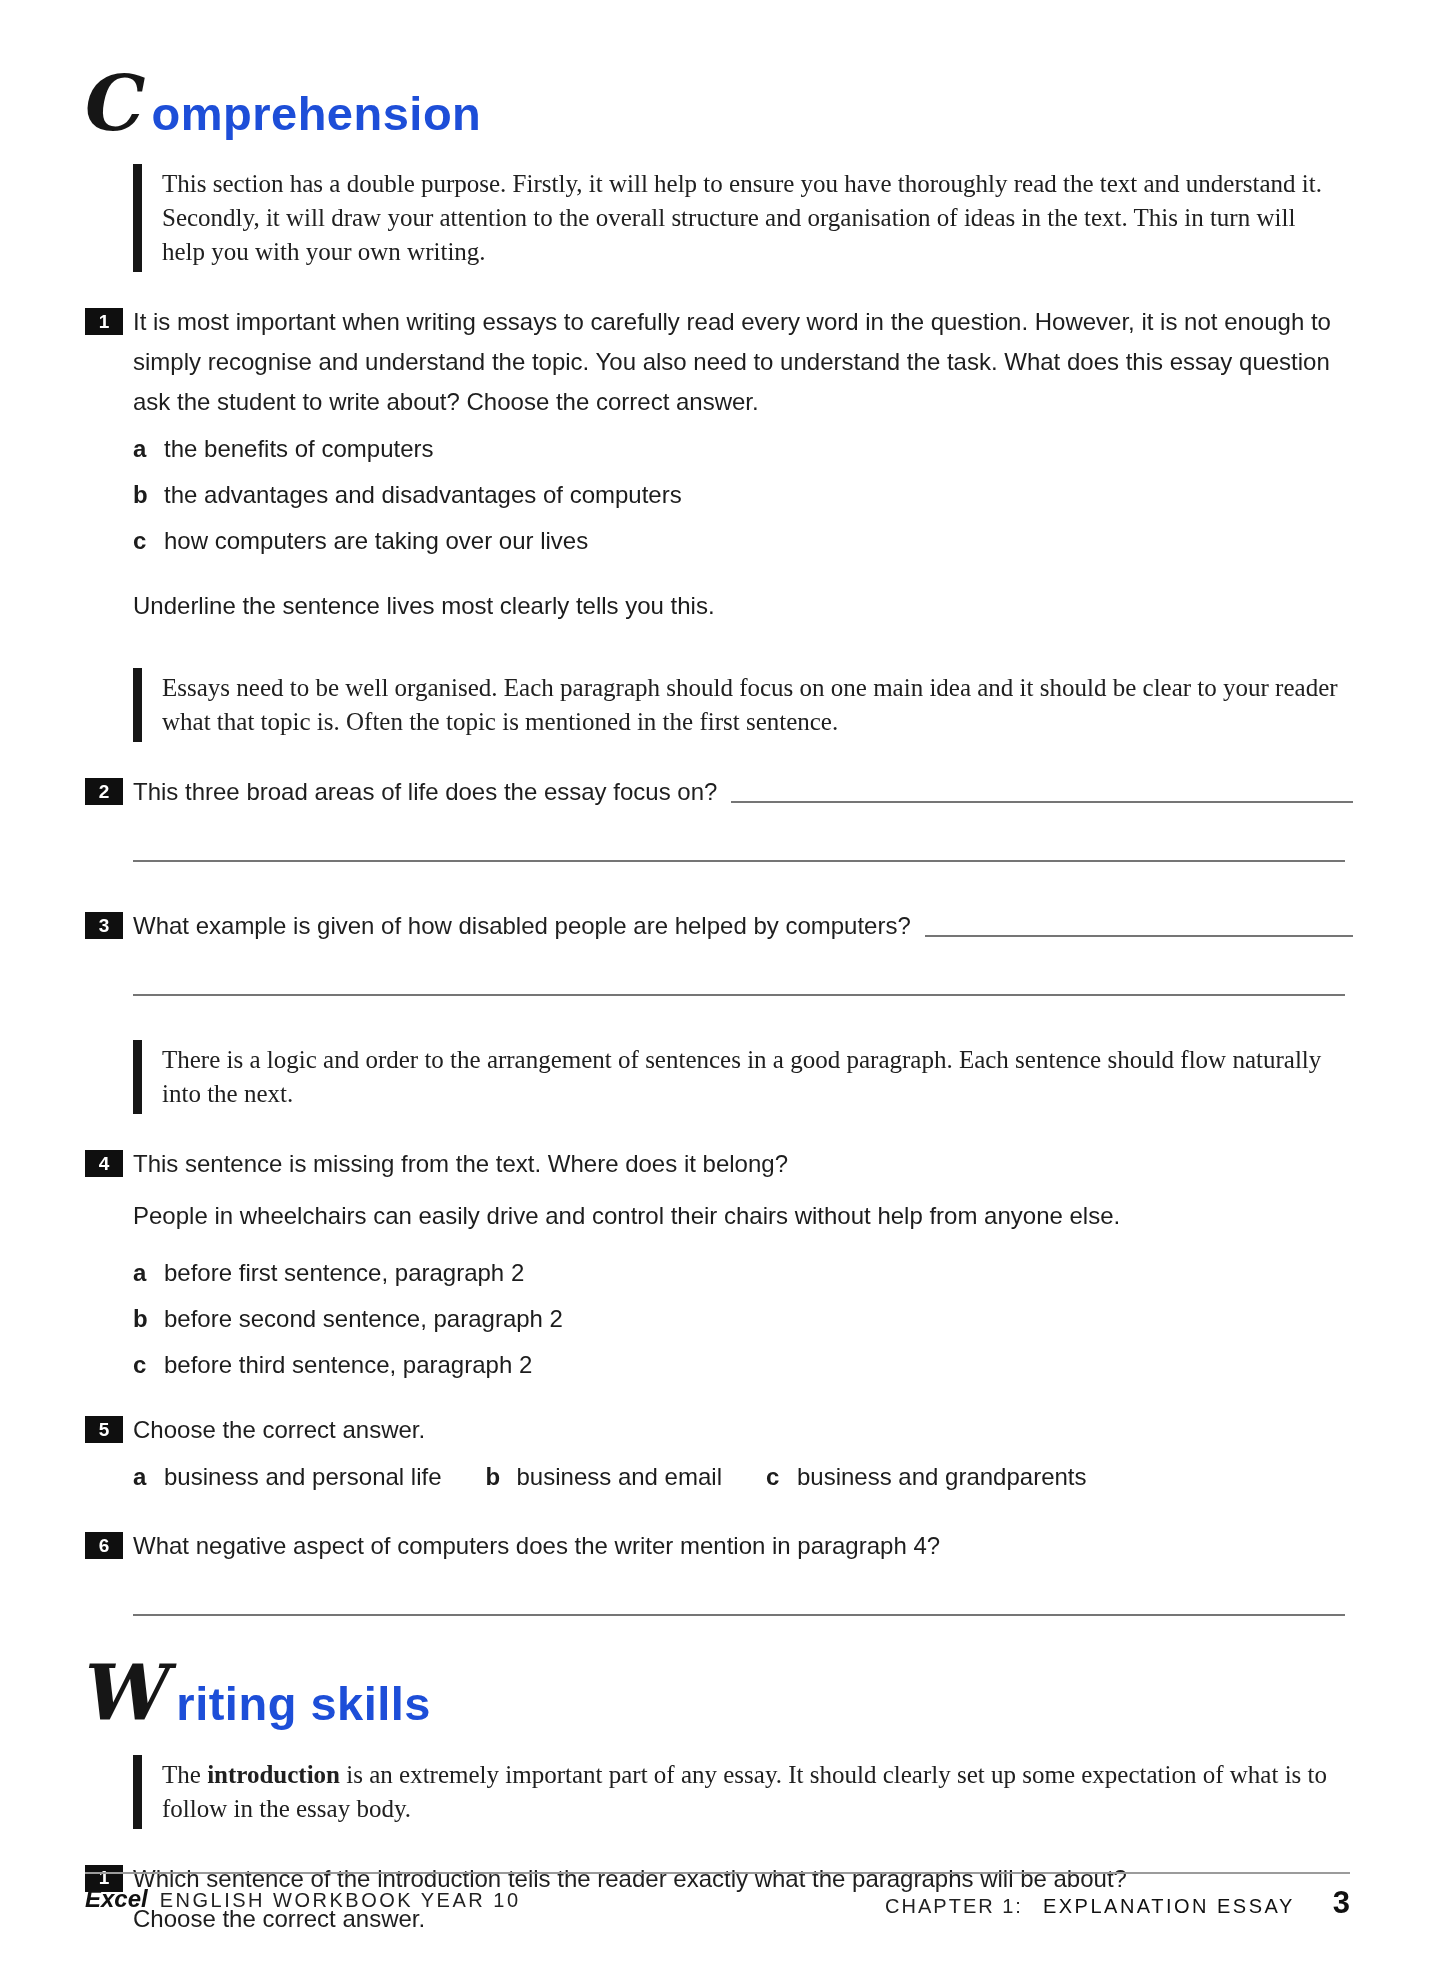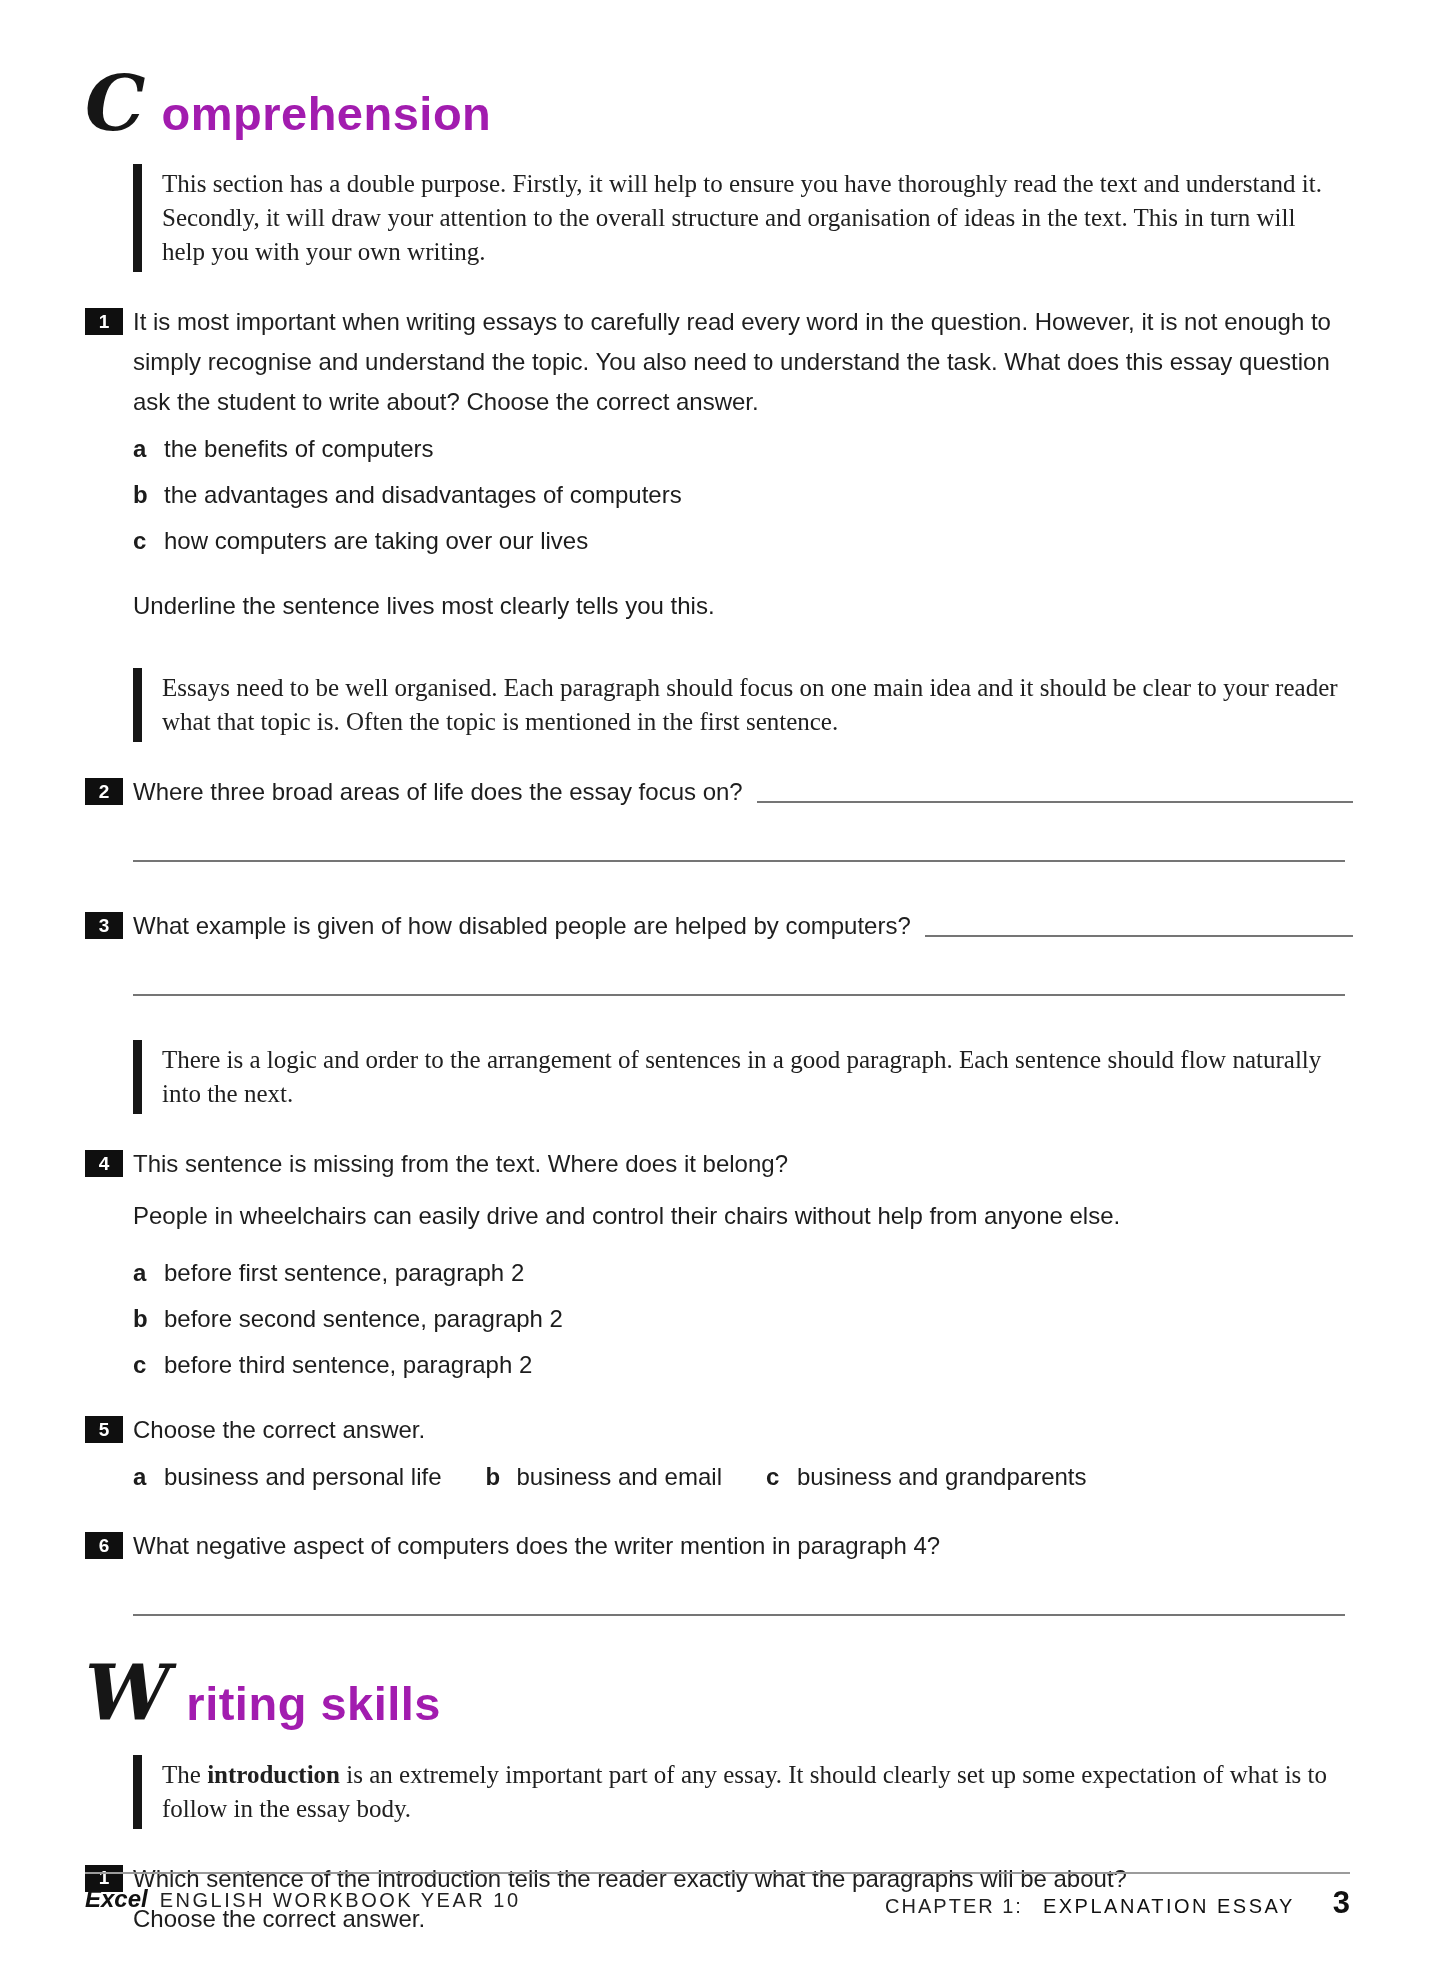--- a/index.html
+++ b/index.html
@@ -9,21 +9,21 @@
   }
   .main{padding:70px 90px 0 85px;}
 
   
   .sec-title{display:flex;align-items:baseline;margin:0 0 26px 0;}
   .sec-title .initial{
     font-family:"DejaVu Serif",serif;font-style:italic;font-weight:700;
     font-size:76px;line-height:0.9;color:#161616;
   }
   .sec-title .rest{
-    font-weight:700;font-size:47px;line-height:1;margin-left:16px;color:#a21caf;
+    font-weight:700;font-size:47px;line-height:1;margin-left:6px;color:#1d4ed8;
     letter-spacing:0.5px;
   }
 
   
   .note{
     margin:0 0 30px 48px;border-left:9px solid #161616;padding:3px 0 3px 20px;
     font-family:"Liberation Serif",serif;font-size:25px;line-height:34px;
     color:#202020;max-width:1180px;
   }
   .note b{font-weight:700;}
@@ -101,21 +101,21 @@
     </div>
     <div class="followup">Underline the sentence lives most clearly tells you this.</div>
 
     <div class="note">
       <span>Essays need to be well organised. Each paragraph should focus on one main idea and it should be clear to your reader what that topic is. Often the topic is mentioned in the first sentence.</span>
     </div>
 
     <div class="q q-inline">
       <span class="badge">2</span>
       <div class="q-body">
-        <span class="q-text">Where three broad areas of life does the essay focus on?</span>
+        <span class="q-text">This three broad areas of life does the essay focus on?</span>
         <span class="blank"></span>
       </div>
     </div>
     <div class="answer-line"></div>
 
     <div class="q q-inline">
       <span class="badge">3</span>
       <div class="q-body">
         <span class="q-text">What example is given of how disabled people are helped by computers?</span>
         <span class="blank"></span>

